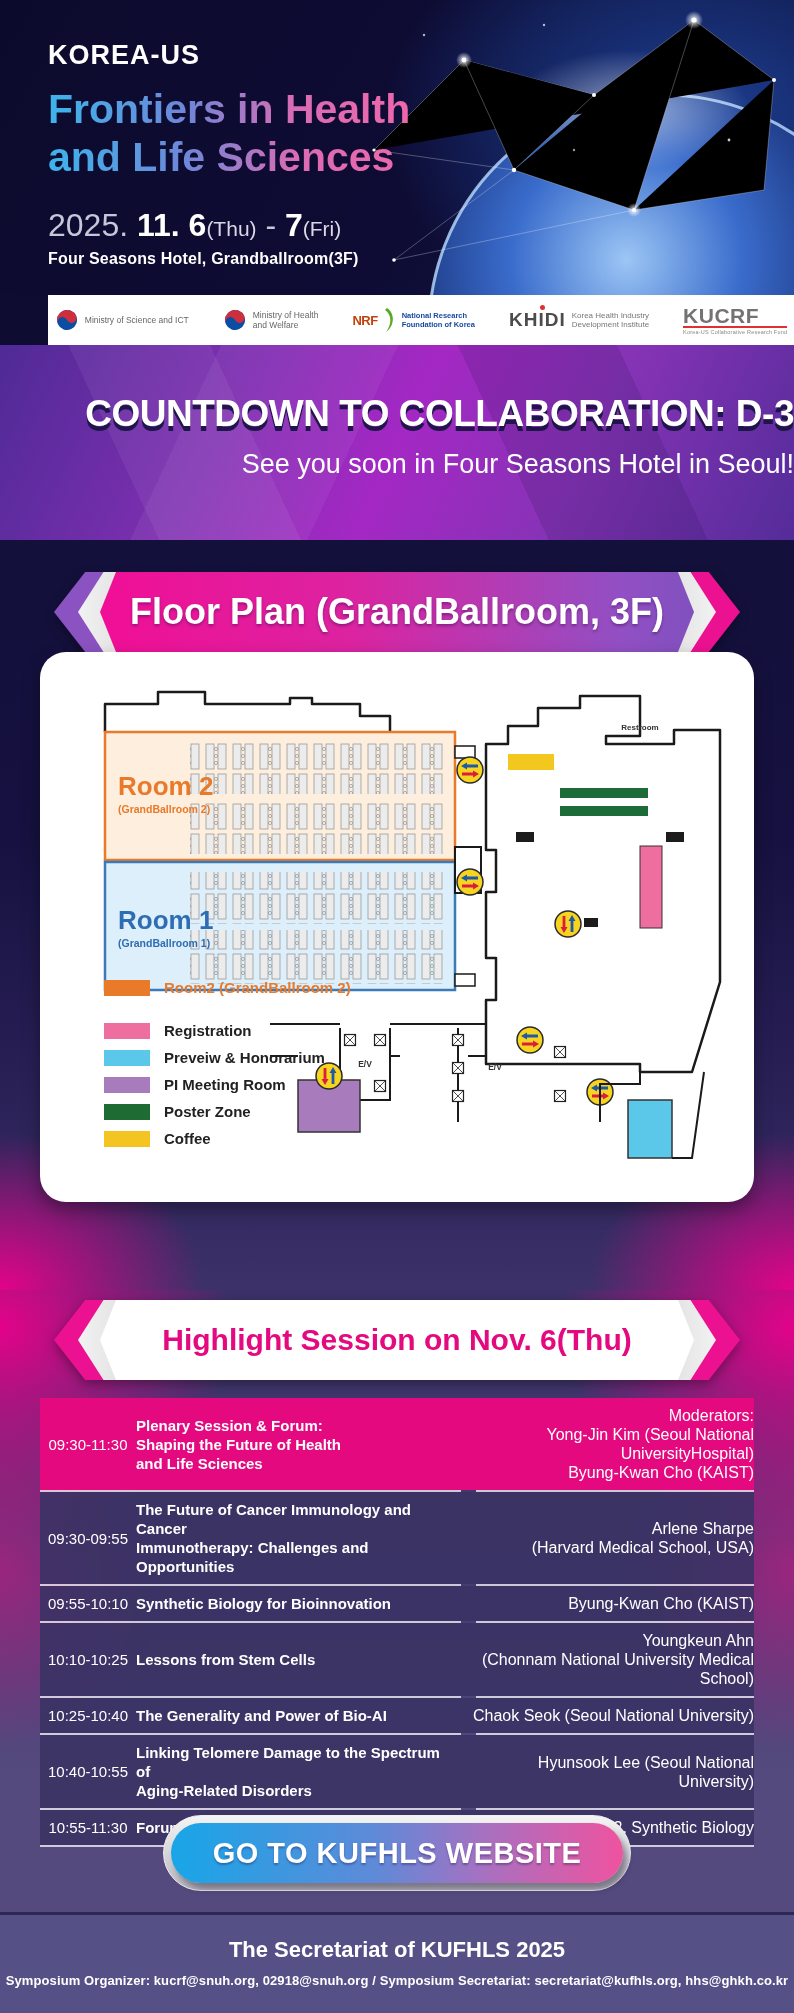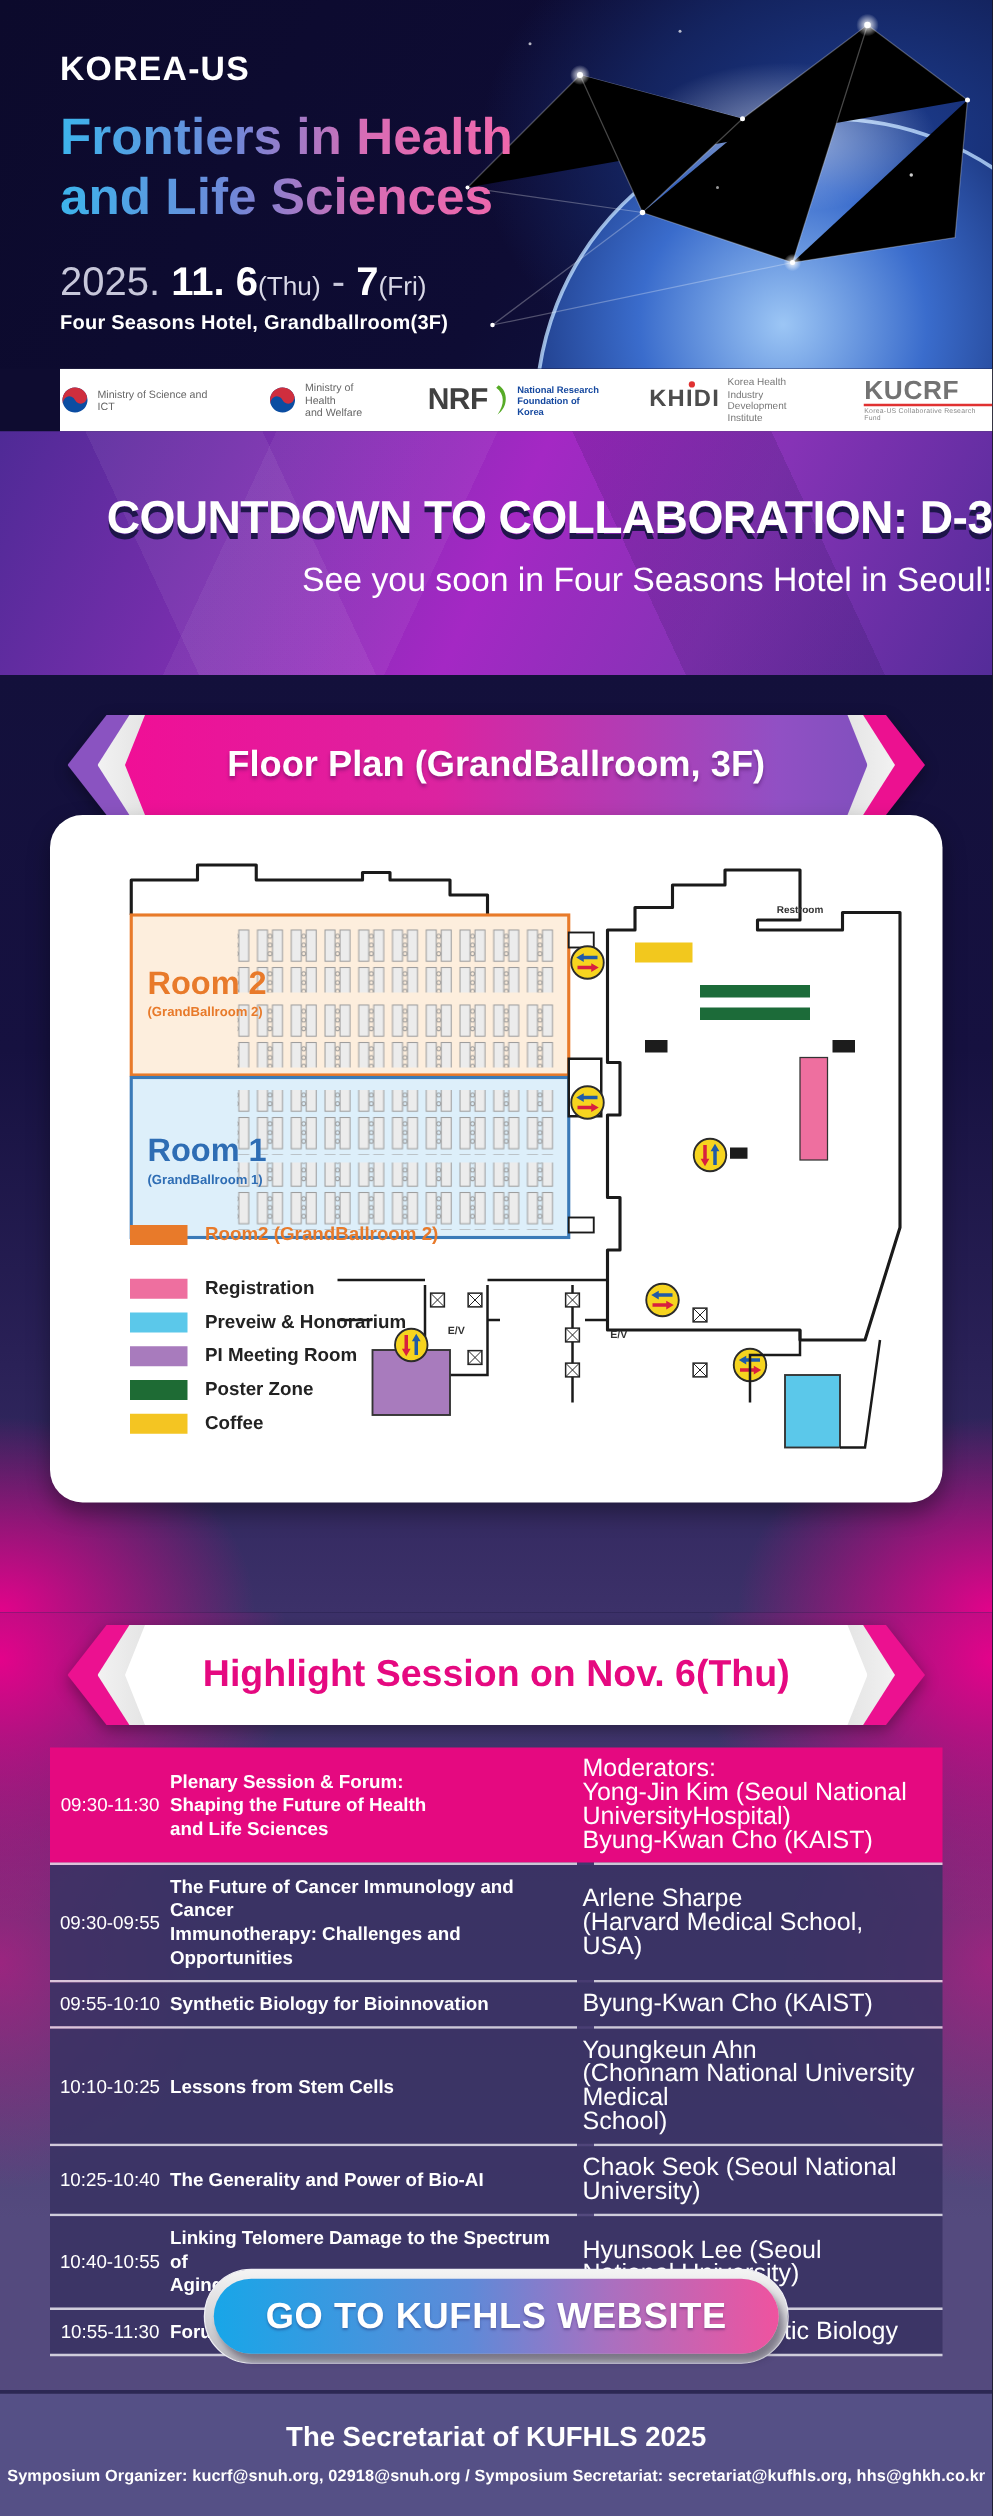--- a/index.html
+++ b/index.html
@@ -20,21 +20,21 @@
   .hero-date .thin{color:#c7c7da;font-weight:300;}
   .hero-date .small{font-size:21px;color:#d8d8e6;font-weight:300;}
   .hero-date .big{font-weight:bold;}
   .hero-venue{margin-top:6px;color:#ffffff;font-size:16px;font-weight:bold;letter-spacing:.2px;}
 
   
   .logobar{height:50px;background:#ffffff;display:flex;align-items:center;justify-content:center;gap:34px;margin-left:48px;}
   .logo{display:flex;align-items:center;gap:6px;}
   .logo-sub{font-size:8.5px;line-height:10px;color:#666;}
   .taegeuk{width:24px;height:24px;flex:0 0 auto;}
-  .nrf-abbr{font-size:24px;font-weight:bold;color:#404040;letter-spacing:-.5px;}
+  .nrf-abbr{font-size:13px;font-weight:bold;color:#c2410c;letter-spacing:-.5px;}
   .nrf-sub{font-size:7.5px;line-height:9px;color:#15489f;font-weight:bold;}
   .khidi-abbr{font-size:19px;font-weight:bold;color:#4c4c4c;letter-spacing:1px;position:relative;}
   .khidi-abbr .dot-i{position:relative;}
   .khidi-abbr .dot-i::before{content:"";position:absolute;left:2px;top:-4px;width:5px;height:5px;border-radius:50%;background:#e03131;}
   .khidi-sub{font-size:8px;line-height:9.5px;color:#777;}
   .kucrf{display:block;text-align:left;}
   .kucrf-abbr{font-size:21px;font-weight:bold;color:#737373;letter-spacing:.5px;line-height:20px;}
   .kucrf-sub{font-size:5.5px;color:#888;border-top:2px solid #e03131;padding-top:1px;letter-spacing:.2px;}
 
   
@@ -70,21 +70,21 @@
   .rib-arrow-right{right:0;width:120px;clip-path:polygon(0 0,74% 0,100% 50%,74% 100%,0 100%);}
   .rib-stripe-left{left:24px;width:116px;clip-path:polygon(22% 0,100% 0,100% 100%,22% 100%,0 50%);
     background:linear-gradient(90deg,#f2f2f2,#c9c9c9);}
   .rib-stripe-right{right:24px;width:116px;clip-path:polygon(0 0,78% 0,100% 50%,78% 100%,0 100%);
     background:linear-gradient(90deg,#c9c9c9,#f2f2f2);}
   .rib-band{left:46px;right:46px;display:flex;align-items:center;justify-content:center;
     clip-path:polygon(16px 0,calc(100% - 16px) 0,100% 50%,calc(100% - 16px) 100%,16px 100%,0 50%);}
   .ribbon-a .rib-arrow-left{background:#8a53c1;}
   .ribbon-a .rib-arrow-right{background:#ec1190;}
   .ribbon-a .rib-band{background:linear-gradient(90deg,#f00f96 0%,#dc23a0 42%,#9150c4 88%,#8150be 100%);}
-  .ribbon-a .rib-text{color:#fff;font-size:29px;font-weight:bold;text-shadow:0 2px 3px rgba(60,10,80,.45);}
+  .ribbon-a .rib-text{color:#fff;font-size:36px;font-weight:bold;text-shadow:0 2px 3px rgba(60,10,80,.45);}
   .ribbon-b .rib-arrow-left,.ribbon-b .rib-arrow-right{background:#ec1190;}
   .ribbon-b .rib-band{background:#ffffff;}
   .ribbon-b .rib-text{color:#e50980;font-size:30px;font-weight:bold;}
   .section-a .ribbon{top:32px;}
   .section-b .ribbon{top:10px;}
 
   
   .plan-card{position:absolute;left:40px;top:112px;width:714px;height:550px;background:#ffffff;
     border-radius:26px;box-shadow:0 8px 18px rgba(0,0,0,.35);overflow:hidden;}
   .plan-svg{position:absolute;inset:0;}
@@ -94,21 +94,21 @@
   .legend-row .lab{font-size:15px;font-weight:bold;color:#222;white-space:nowrap;}
   .legend-gap{height:16px;}
 
   
   .schedule{position:absolute;left:40px;top:108px;width:714px;}
   .srow{display:grid;grid-template-columns:96px 330px 288px;align-items:center;color:#fff;
     background:rgba(57,50,99,.88);padding:8px 0;}
   .srow.pink{background:#e50980;}
   .srow .time{font-size:15px;text-align:center;font-weight:400;}
   .srow .title{font-size:15px;font-weight:bold;white-space:pre-line;line-height:19px;padding-right:8px;}
-  .srow .speaker{font-size:20px;text-align:left;white-space:pre-line;line-height:19px;padding-right:18px;}
+  .srow .speaker{font-size:16px;text-align:right;white-space:pre-line;line-height:19px;padding-right:0;}
   .sdiv{height:2px;background:linear-gradient(90deg,
      rgba(255,255,255,.72) 0 59%, rgba(57,50,99,0) 59% 61%, rgba(255,255,255,.72) 61% 100%);}
 
   
   .cta-wrap{position:absolute;left:0;right:0;top:525px;display:flex;justify-content:center;}
   .cta{display:flex;align-items:center;justify-content:center;width:452px;height:60px;border-radius:40px;
     background:linear-gradient(180deg,#f4f4f4,#b9b9bf);padding:7px;border:1px solid #efeff4;cursor:pointer;}
   .cta-inner{flex:1;height:100%;border-radius:34px;display:flex;align-items:center;justify-content:center;
     background:linear-gradient(90deg,#18a6e8 0%,#5e8ad8 45%,#a970c0 70%,#ef539f 100%);
     box-shadow:4px 6px 6px rgba(40,30,60,.45);}

